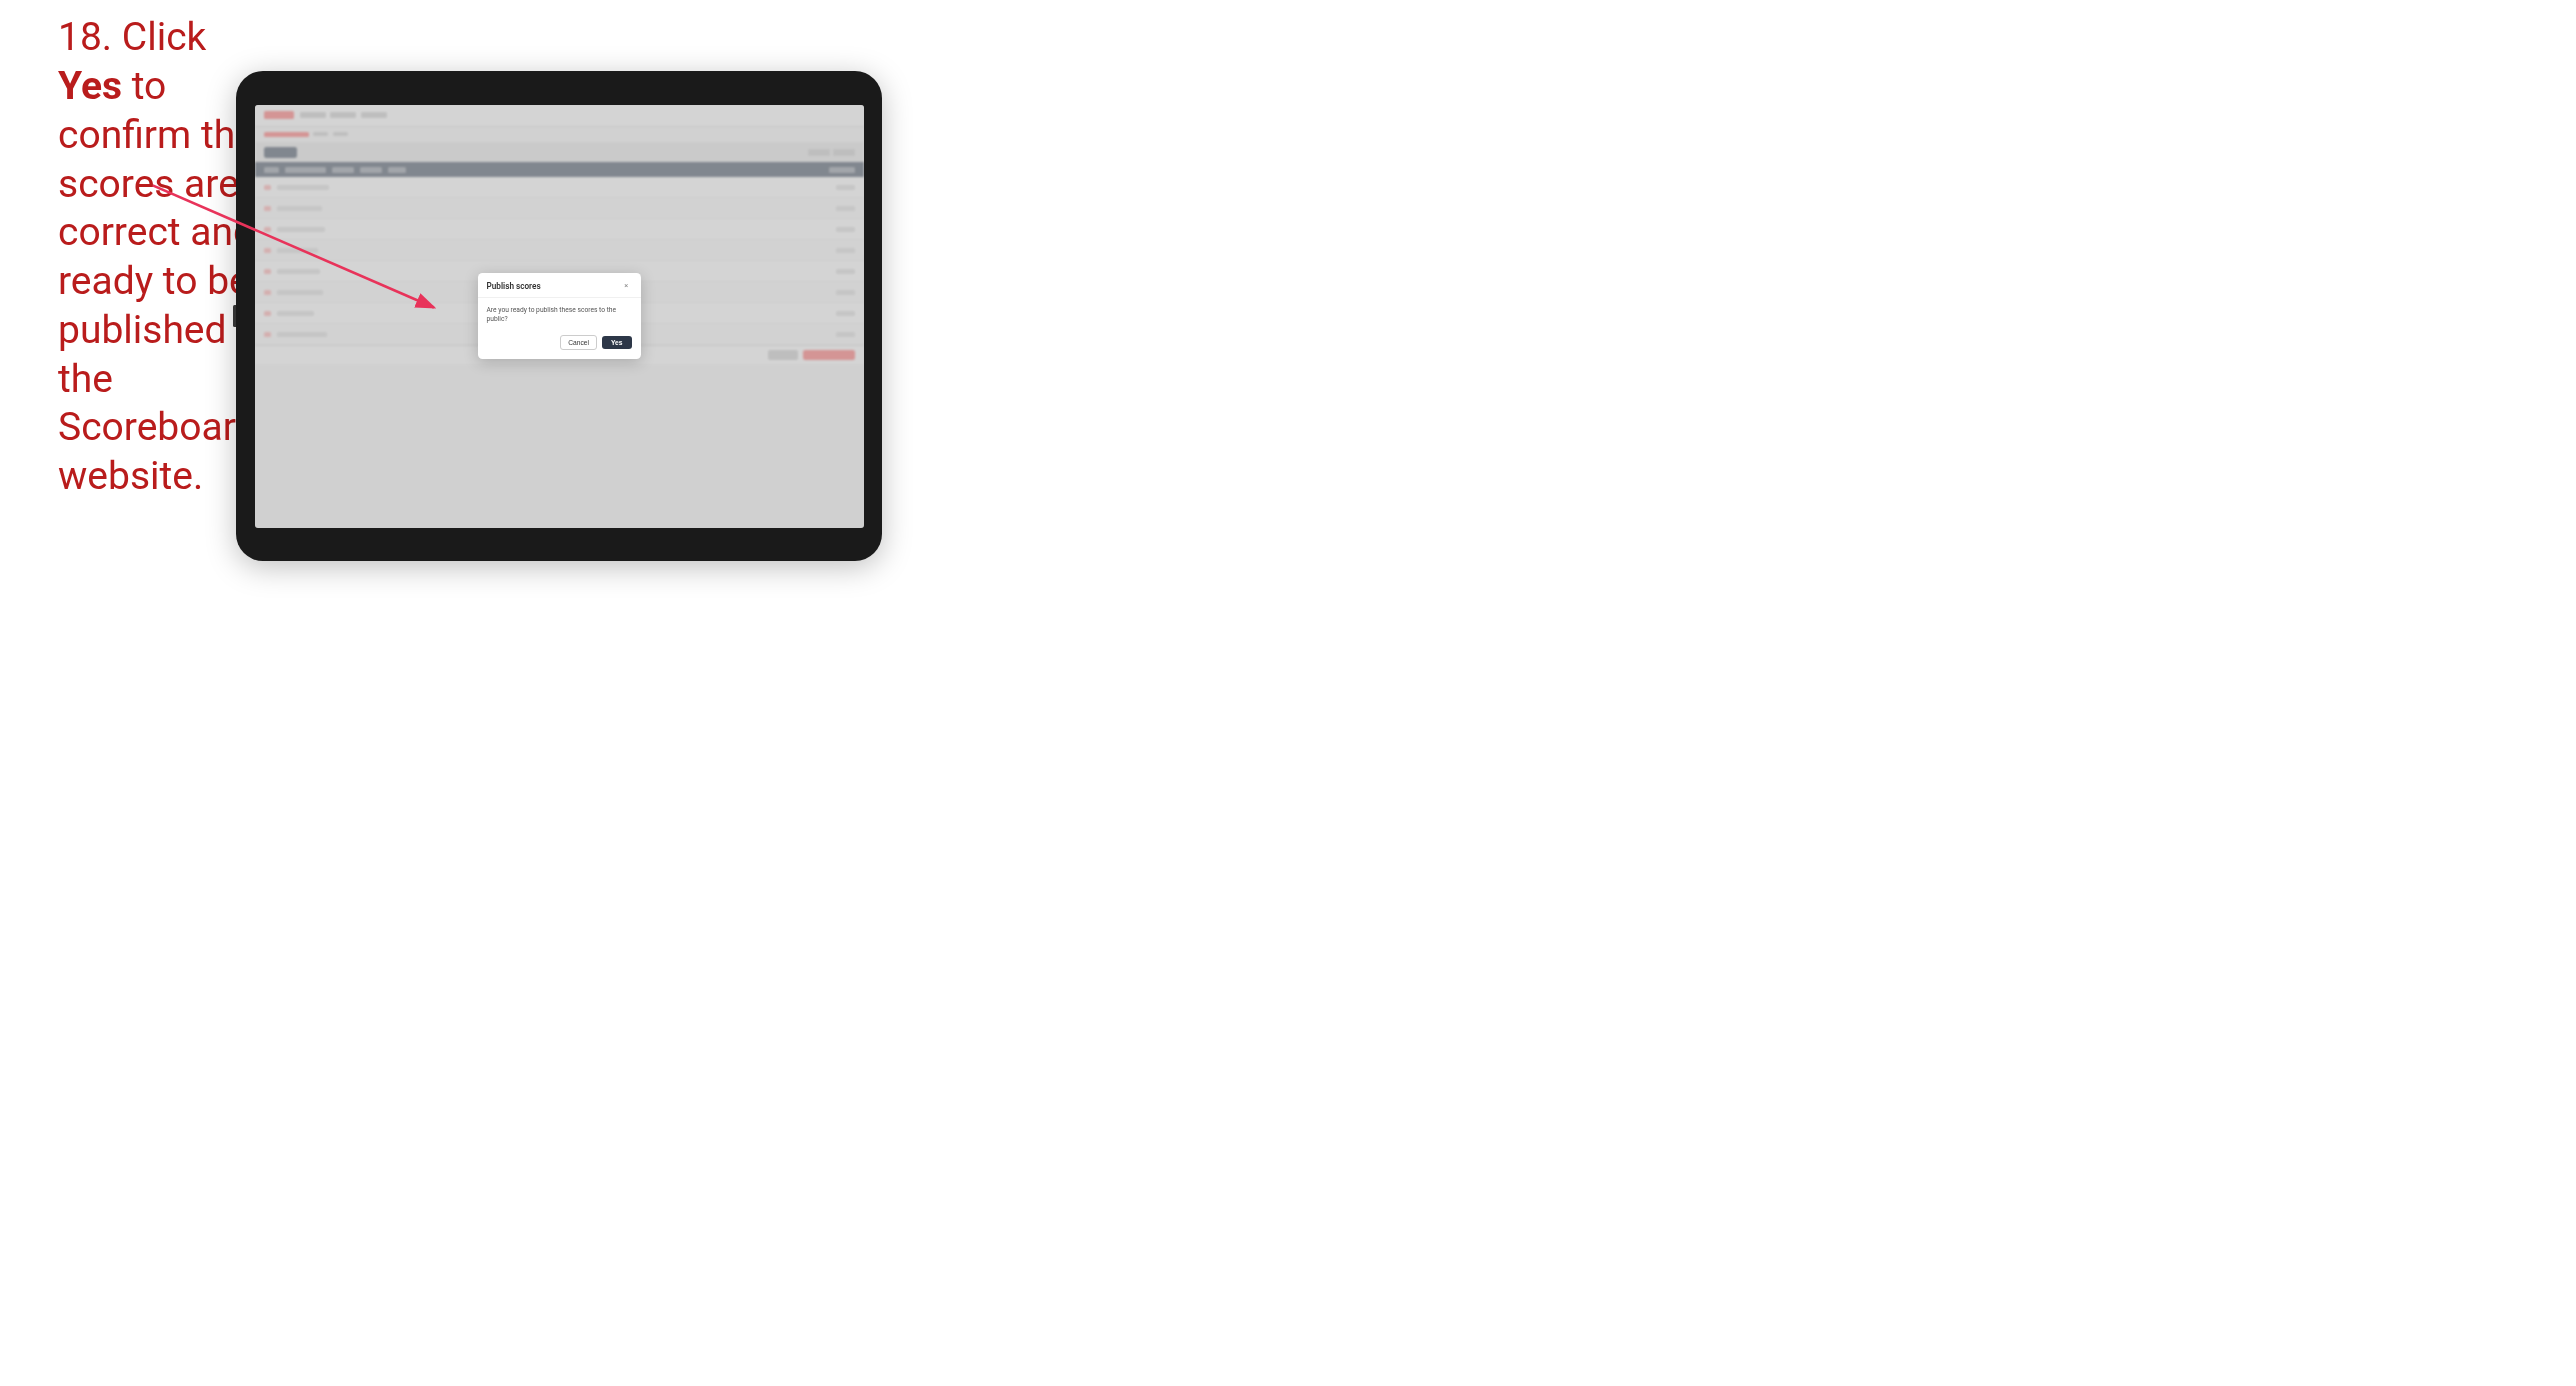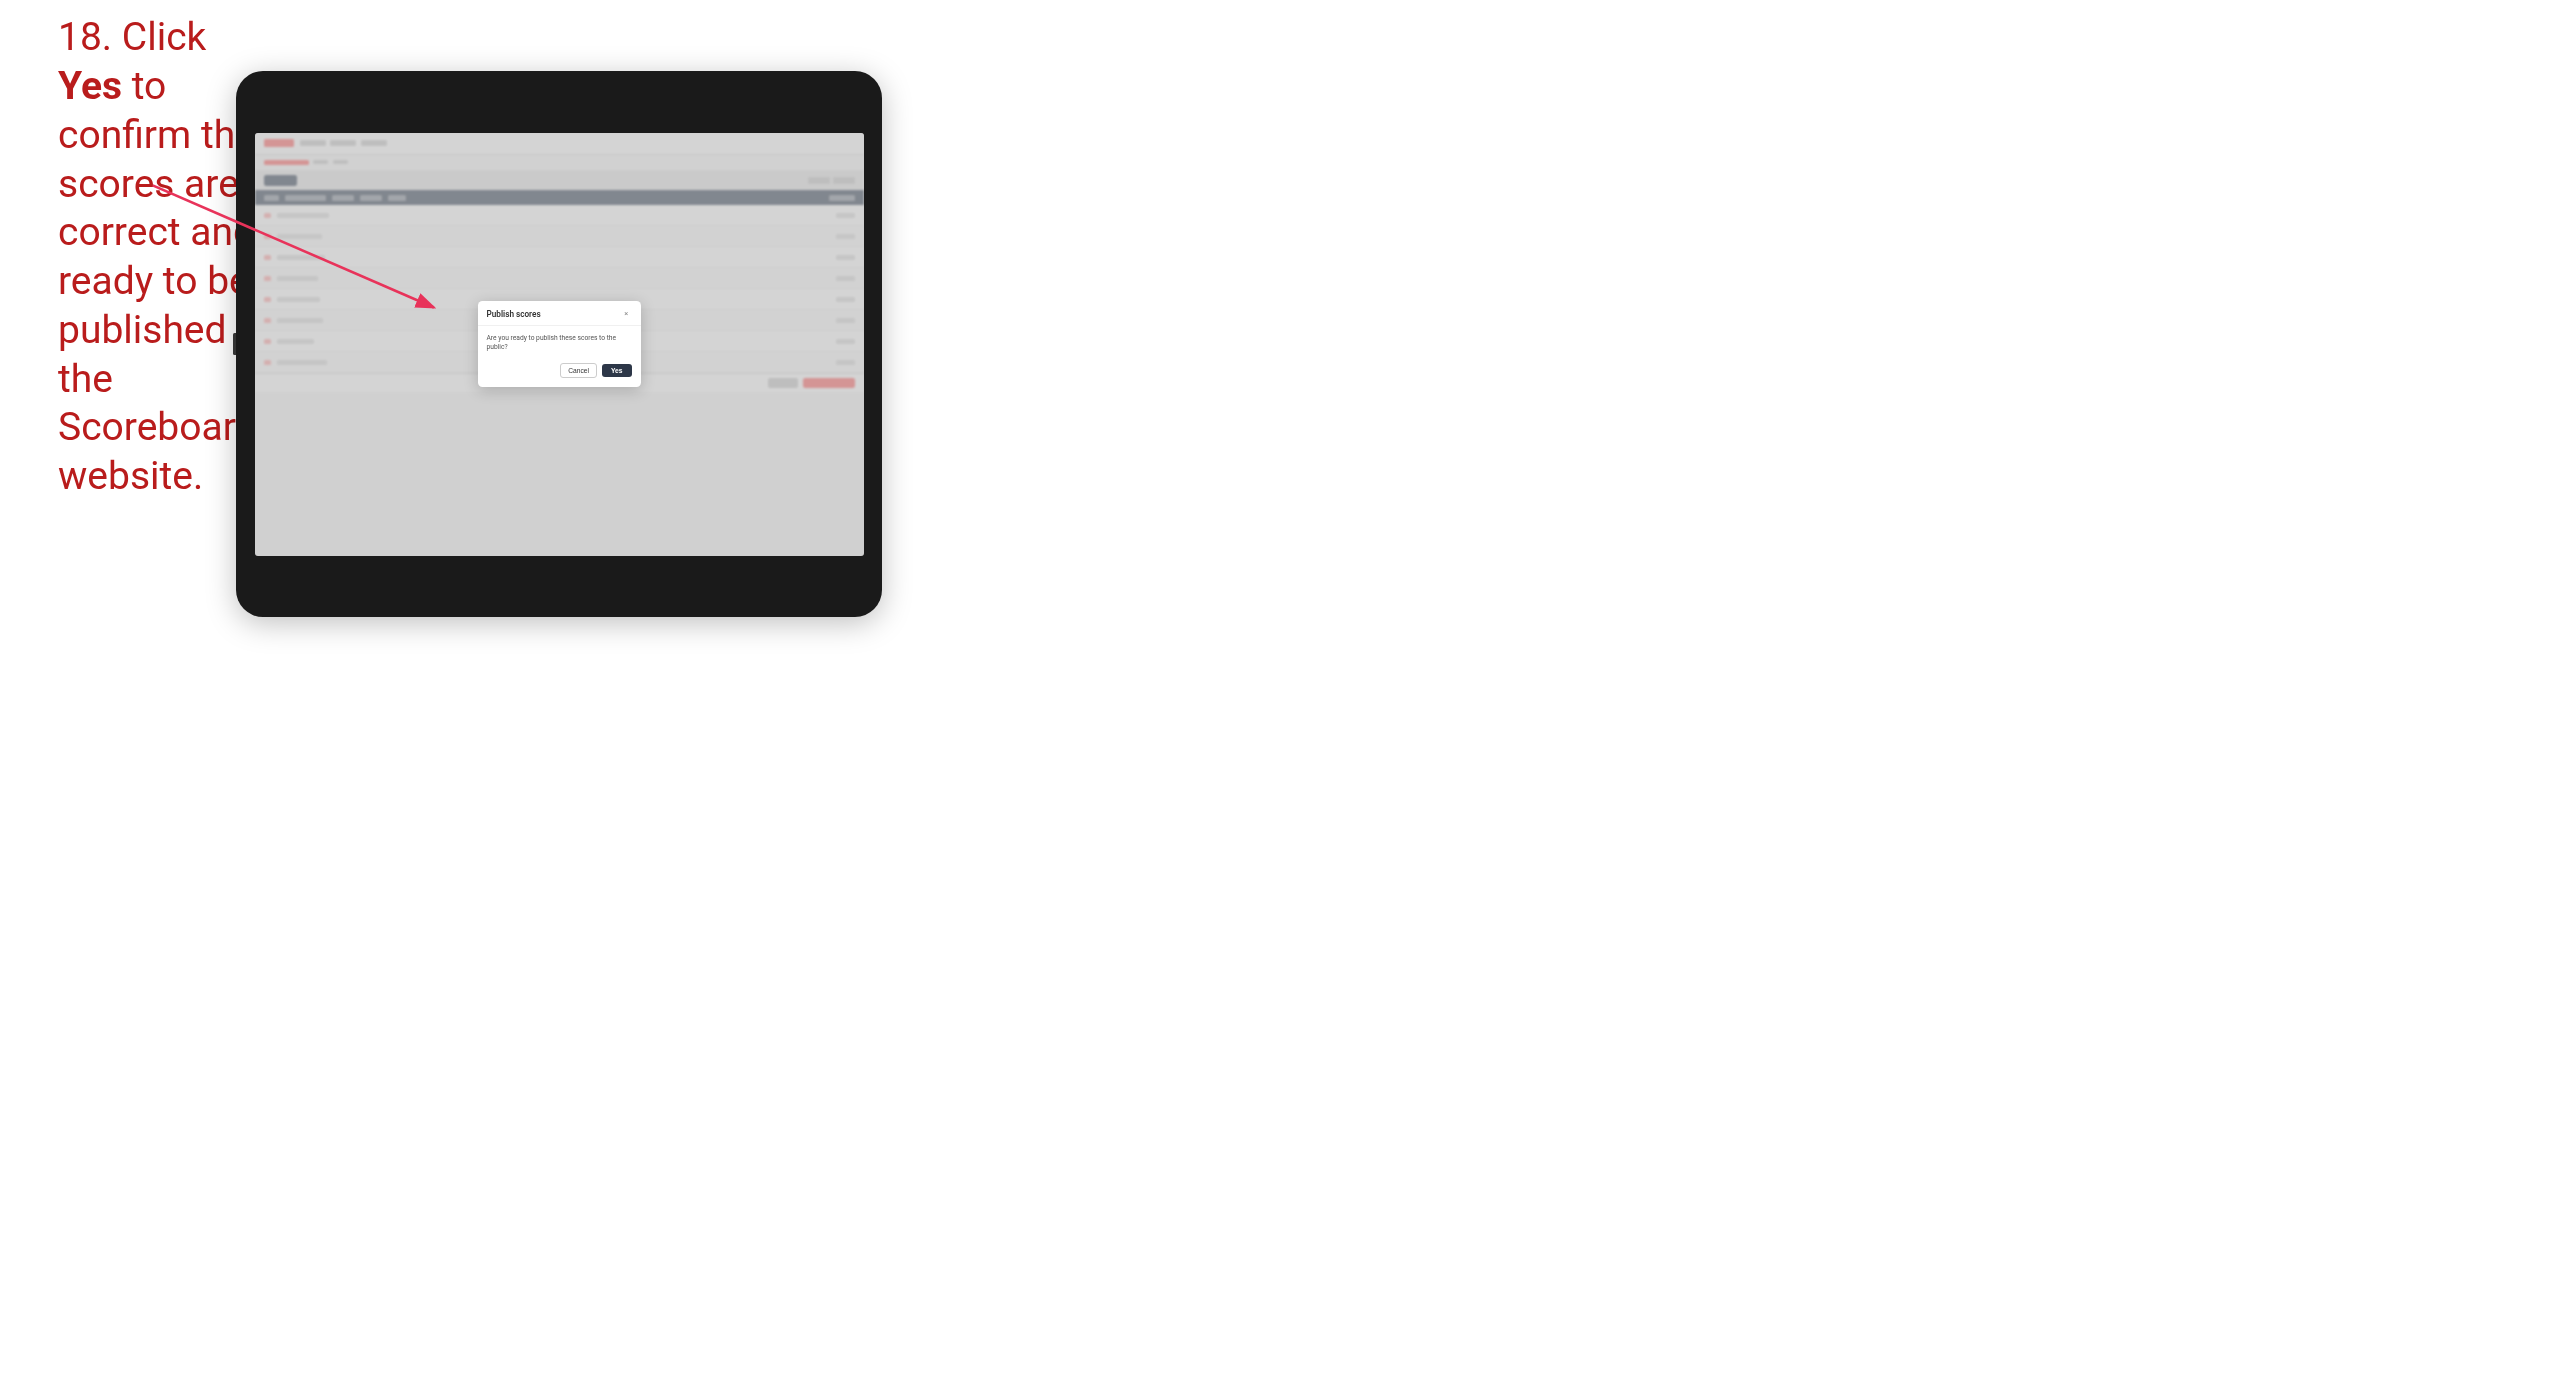--- a/index.html
+++ b/index.html
@@ -28,21 +28,21 @@
     .instruction-text strong {
       font-weight: 700;
     }
 
     
     .tablet-device {
       position: absolute;
       left: 236px;
       top: 71px;
       width: 646px;
-      height: 546px;
+      height: 490px;
       background: #1a1a1a;
       border-radius: 27px;
       box-shadow: 0 6px 30px rgba(0,0,0,0.25);
       display: flex;
       align-items: center;
       justify-content: center;
       text-decoration: underline;
     }
 
     .tablet-screen {

